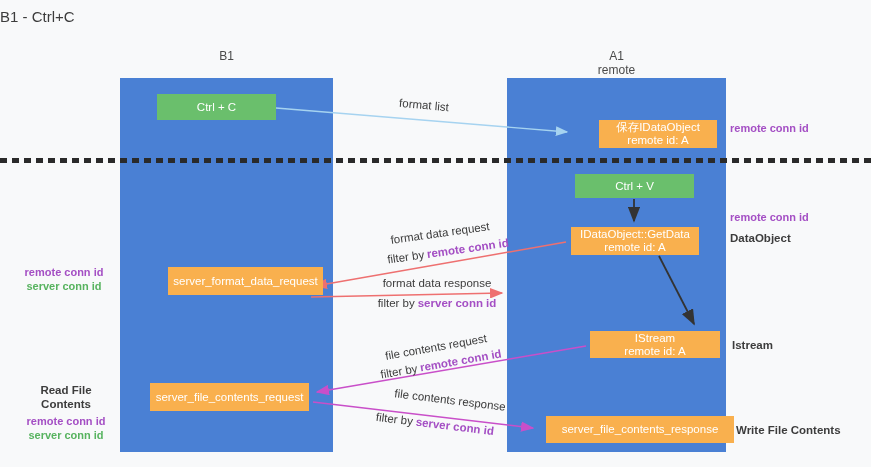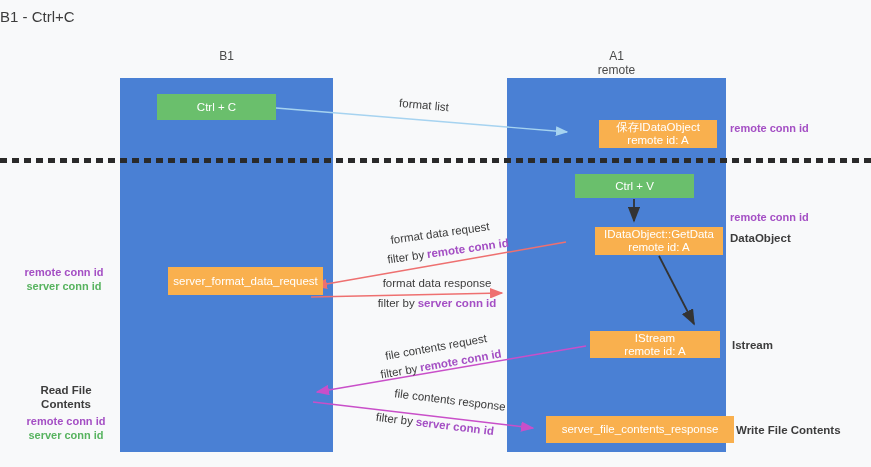--- a/index.html
+++ b/index.html
@@ -93,35 +93,38 @@
 
   <div class="node orange" style="left:575px; top:120px; width:118px; height:28px;margin-left:24px;">
     <span>保存IDataObject</span>
     <span>remote id: A</span>
   </div>
 
   <div class="node green" style="left:575px; top:174px; width:119px; height:24px;">
     <span>Ctrl + V</span>
   </div>
 
-  <div class="node orange" style="left:571px; top:227px; width:128px; height:28px;margin-left:24px;">
+  <div class="node orange" style="left:571px; top:227px; width:128px; height:28px;">
     <span>IDataObject::GetData</span>
     <span>remote id: A</span>
   </div>
 
   <div class="node orange" style="left:168px; top:267px; width:155px; height:28px;">
     <span>server_format_data_request</span>
   </div>
 
 
   <div class="node orange" style="left:590px; top:331px; width:130px; height:27px;">
     <span>IStream</span>
     <span>remote id: A</span>
   </div>
 
+  <div class="node orange" style="left:150px; top:383px; width:159px; height:28px;">
+    <span>server_file_contents_request</span>
+  </div>
 
   <div class="node orange" style="left:546px; top:416px; width:188px; height:27px;">
     <span>server_file_contents_response</span>
   </div>
 
   <div class="side-label purple" style="left:730px; top:122px;">remote conn id</div>
   <div class="side-label purple" style="left:730px; top:211px;">remote conn id</div>
   <div class="side-label dark" style="left:730px; top:232px;">DataObject</div>
   <div class="side-label dark" style="left:732px; top:339px;">Istream</div>
   <div class="side-label dark" style="left:736px; top:424px;">Write File Contents</div>

